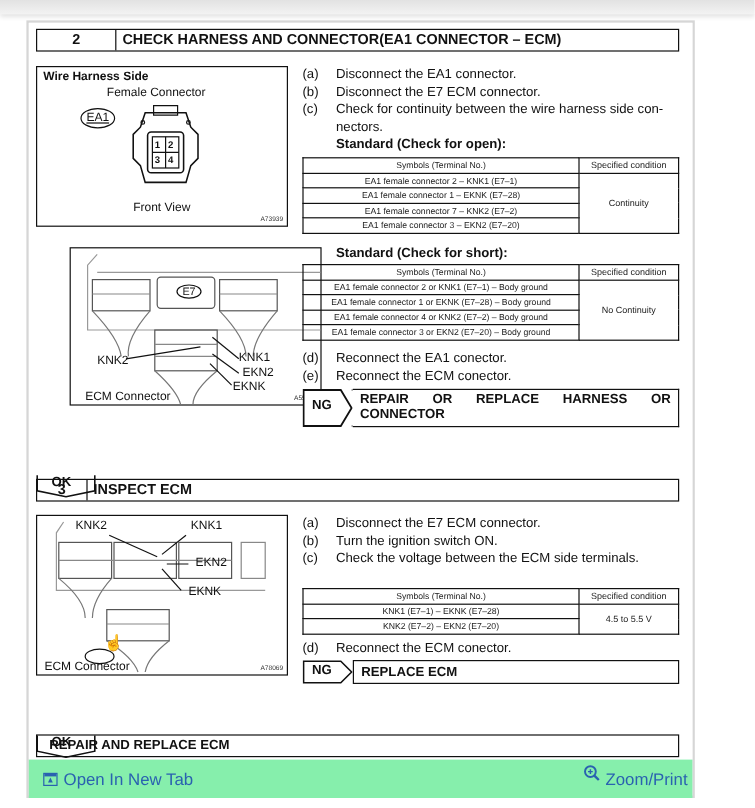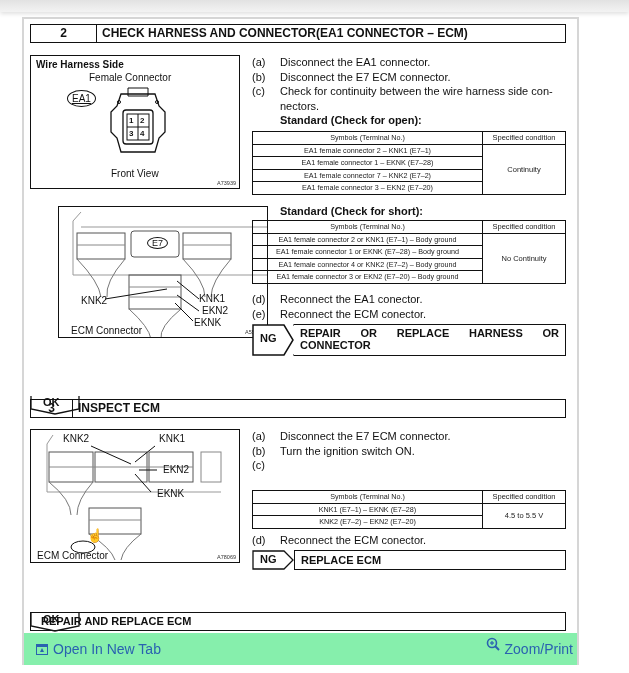--- a/index.html
+++ b/index.html
@@ -255,20 +255,21 @@
       <div class="row">
           <span class="lbl">(a)</span>
           <span>Disconnect the E7 ECM connector.</span>
         </div>
       <div class="row">
           <span class="lbl">(b)</span>
           <span>Turn the ignition switch ON.</span>
         </div>
       <div class="row">
           <span class="lbl">(c)</span>
+          <span>Check the voltage between the ECM side terminals.</span>
         </div>
     </div>
 
     <table class="spec" style="top:471px;">
       <tbody>
           <tr>
             <td>Symbols (Terminal No.)</td>
             <td class="cond">Specified condition</td>
           </tr>
       <tr>

